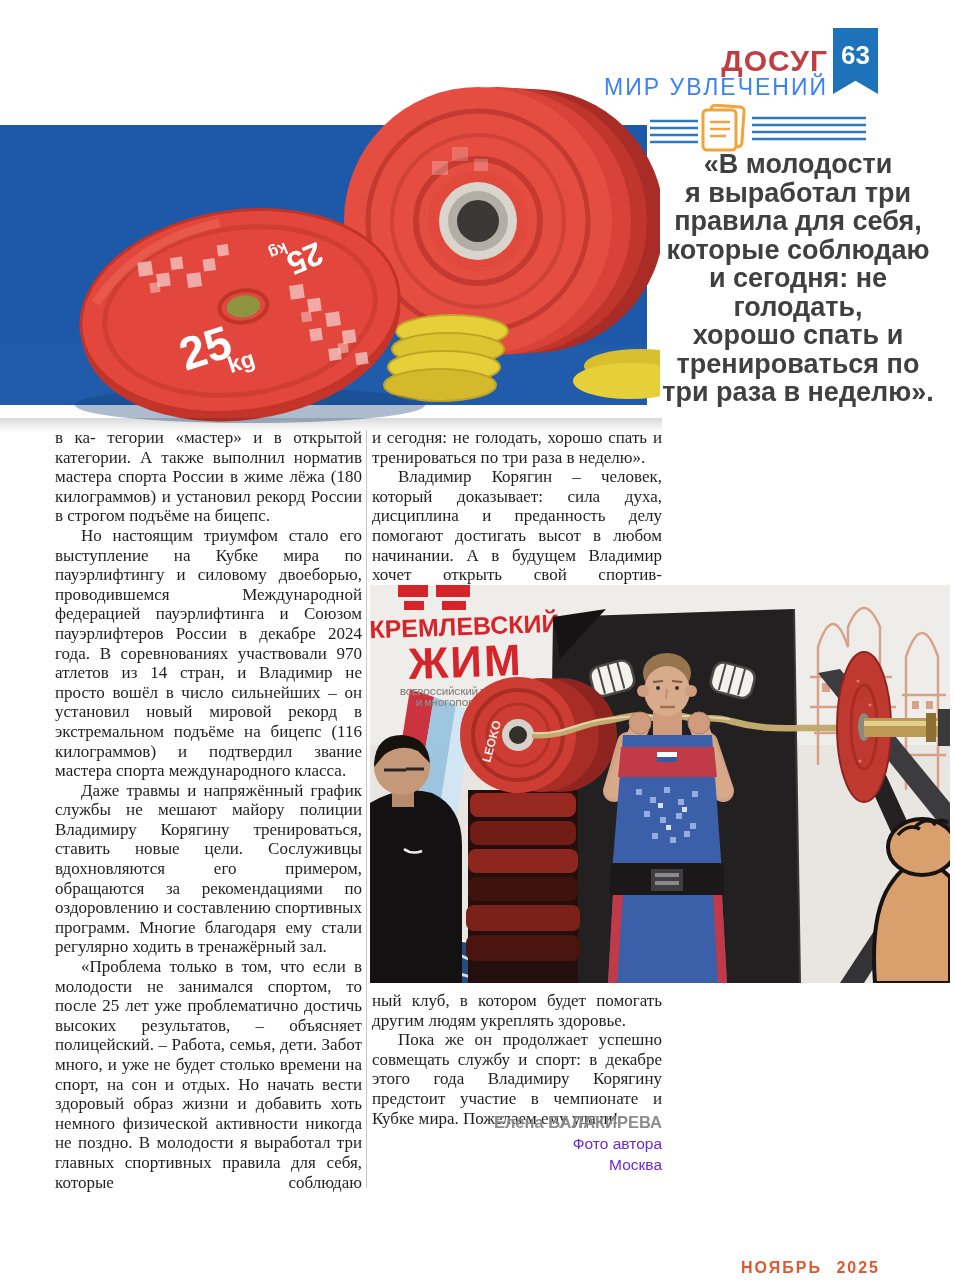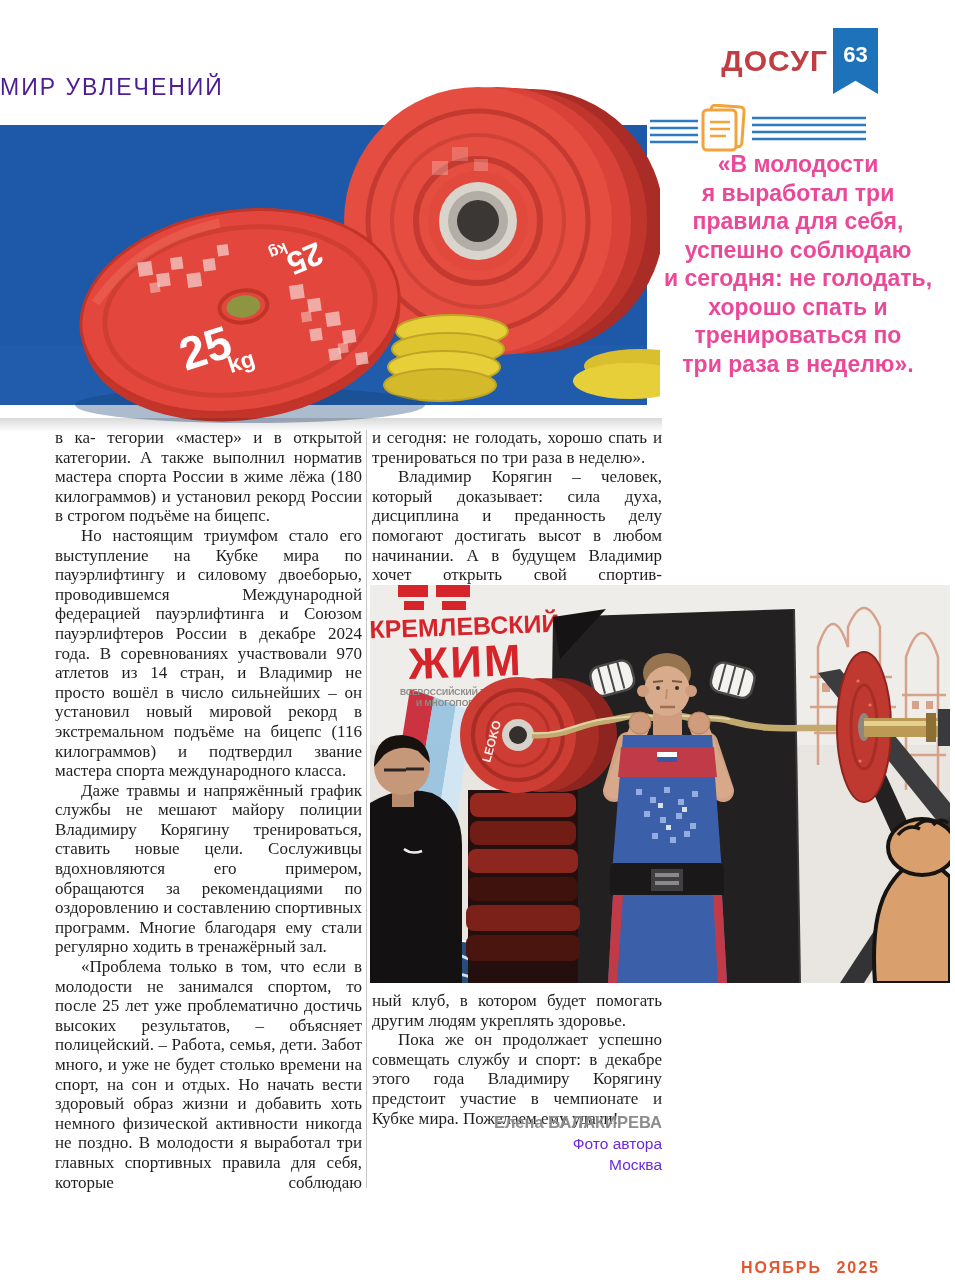--- a/index.html
+++ b/index.html
@@ -2,35 +2,35 @@
 <html><head>
 <meta charset="utf-8">
 <style>
   html,body{margin:0;padding:0;background:#ffffff;}
   #page{position:relative;width:955px;height:1280px;background:#ffffff;overflow:hidden;
         font-family:"Liberation Serif",serif;margin-top:28px;}
   
   .hdr-section{position:absolute;top:16px;left:0;width:828px;text-align:right;
     font-family:"Liberation Sans",sans-serif;font-weight:bold;font-size:30px;
     letter-spacing:1px;color:#c03e42;}
-  .hdr-sub{position:absolute;top:46px;left:0;width:828px;text-align:left;
-    font-family:"Liberation Sans",sans-serif;font-size:23px;letter-spacing:2px;color:#4c1d95;}
+  .hdr-sub{position:absolute;top:46px;left:0;width:828px;text-align:right;
+    font-family:"Liberation Sans",sans-serif;font-size:23px;letter-spacing:2px;color:#3b82f6;}
   .ribbon{position:absolute;left:833px;top:0;width:45px;height:66px;background:#1d72ba;
     clip-path:polygon(0 0,100% 0,100% 100%,50% 80%,0 100%);
-    font-family:"Liberation Sans",sans-serif;font-weight:bold;font-size:22px;color:#fff;
+    font-family:"Liberation Sans",sans-serif;font-weight:bold;font-size:26px;color:#fff;
     text-align:center;line-height:54px;}
   
   .hero{position:absolute;left:0;top:55px;width:660px;height:340px;}
   .hero-shadow{position:absolute;left:0;top:390px;width:662px;height:14px;
     background:linear-gradient(#00000026,transparent);}
   
   .deco{position:absolute;left:648px;top:76px;width:230px;height:52px;}
   .quote{position:absolute;left:646px;top:122px;width:304px;text-align:center;
-    font-family:"Liberation Sans",sans-serif;font-weight:bold;font-size:23px;
-    line-height:28.5px;color:#ec4899;}
+    font-family:"Liberation Sans",sans-serif;font-weight:bold;font-size:27px;
+    line-height:28.5px;color:#404040;}
   
   .col{position:absolute;color:#1f1f1f;font-size:17px;line-height:19.6px;text-align:justify;}
   .col p{margin:0;}
   .p-indent{text-indent:26px;}
   .p-cont{text-align-last:justify;}
   #col-left{left:55px;top:400px;width:307px;}
   #col-right-top{left:372px;top:400px;width:290px;}
   #col-right-bottom{left:372px;top:963px;width:290px;}
   .colrule{position:absolute;left:366px;top:402px;width:1px;height:758px;background:#c6c6c6;}
   
@@ -152,21 +152,21 @@
         <line x1="62" y1="25" x2="82" y2="25" stroke-width="2.5"></line>
         <line x1="62" y1="32" x2="78" y2="32" stroke-width="2.5"></line>
       </g>
     </svg>
   </div>
 
   <div class="quote">
     <div>«В молодости</div>
     <div>я выработал три</div>
     <div>правила для себя,</div>
-    <div>успешно соблюдаю</div>
+    <div>которые соблюдаю</div>
     <div>и сегодня: не голодать,</div>
     <div>хорошо спать и</div>
     <div>тренироваться по</div>
     <div>три раза в неделю».</div>
   </div>
 
   <div class="col" id="col-left">
     <p>в ка-  тегории «мастер» и в открытой категории. А также выполнил норматив мастера спорта России в жиме лёжа (180 килограммов) и установил рекорд России в строгом подъёме на бицепс.</p>
     <p class="p-indent">Но настоящим триумфом стало его выступление на Кубке мира по пауэрлифтингу и силовому двоеборью, проводившемся Международной федерацией пауэрлифтинга и Союзом пауэрлифтеров России в декабре 2024 года. В соревнованиях участвовали 970 атлетов из 14 стран, и Владимир не просто вошёл в число сильнейших – он установил новый мировой рекорд в экстремальном подъёме на бицепс (116 килограммов) и подтвердил звание мастера спорта международного класса.</p>
     <p class="p-indent">Даже травмы и напряжённый график службы не мешают майору полиции Владимиру Корягину тренироваться, ставить новые цели. Сослуживцы вдохновляются его примером, обращаются за рекомендациями по оздоровлению и составлению спортивных программ. Многие благодаря ему стали регулярно ходить в тренажёрный зал.</p>

